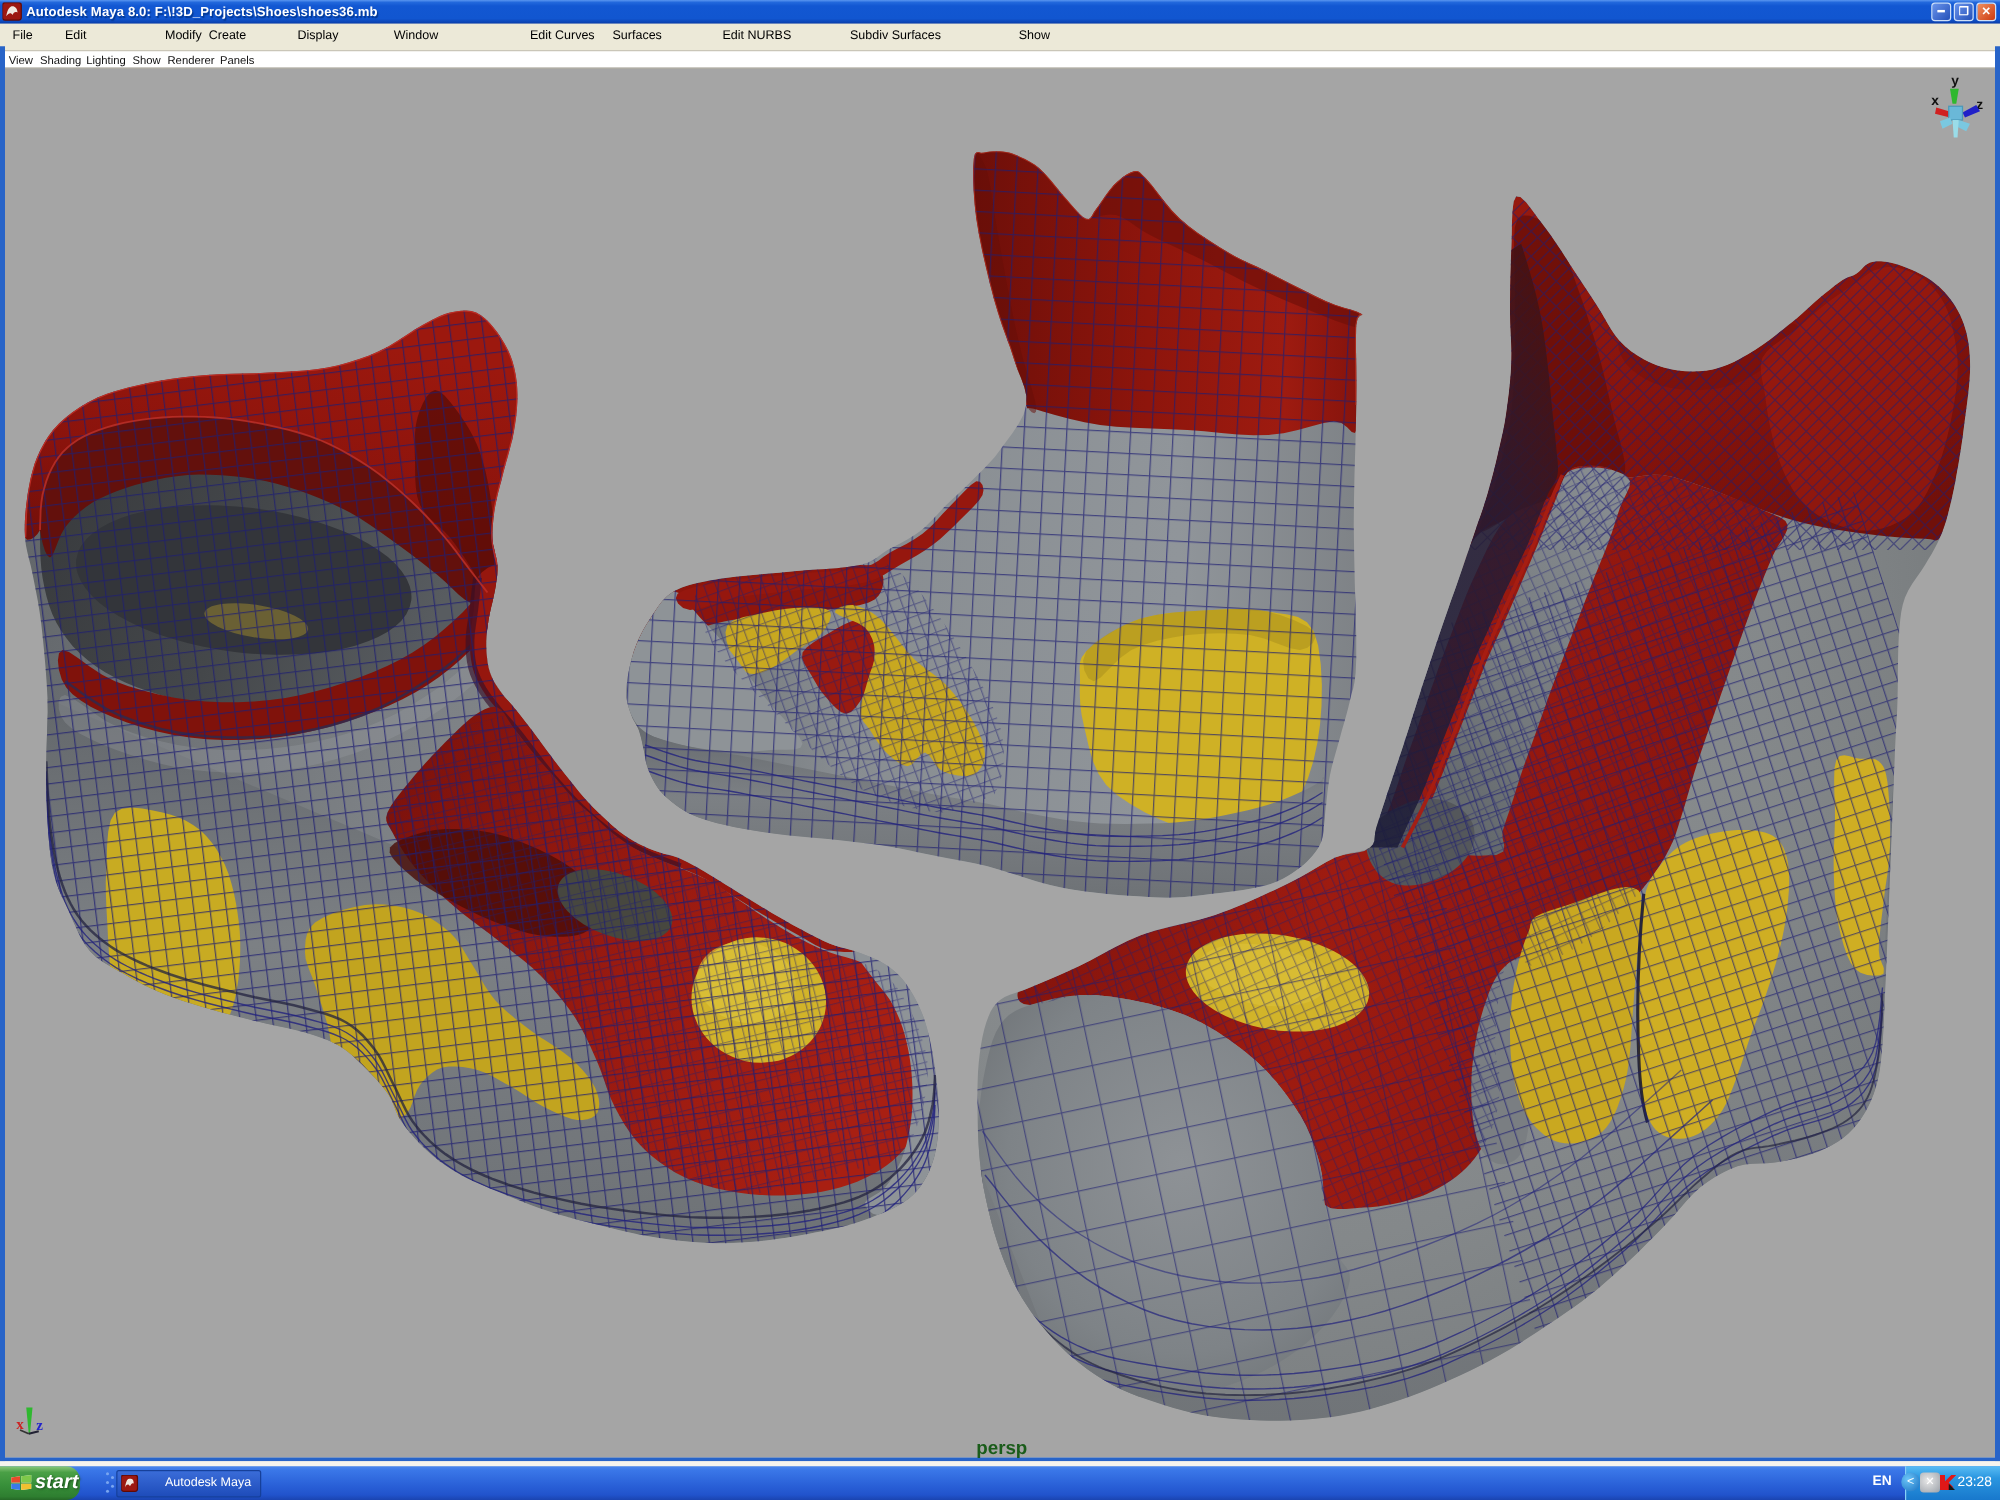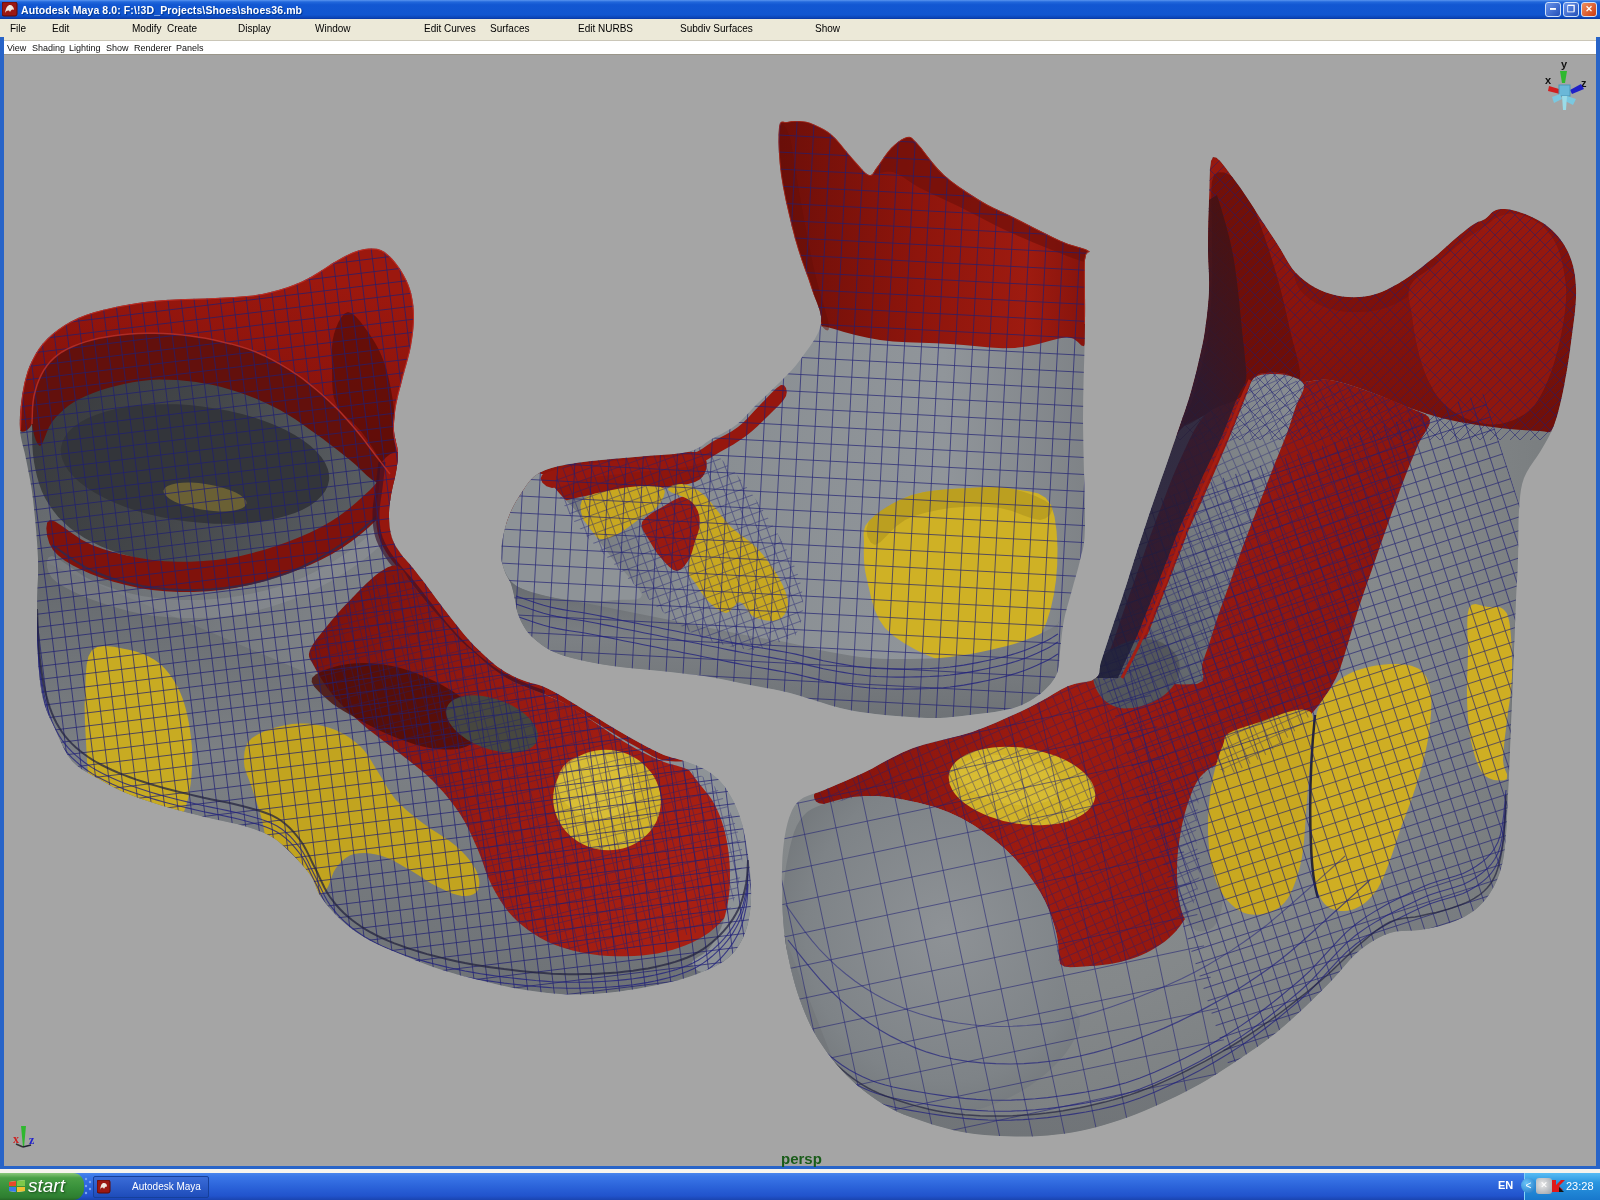--- a/index.html
+++ b/index.html
@@ -10,23 +10,23 @@
 #menubar { position:absolute; left:0; top:19px; width:1600px; height:18px; background:#ece9d8; }
 .menu { position:absolute; top:23px; font-size:10px; color:#000; z-index:5; }
 #panelbar { position:absolute; left:4px; top:40px; width:1592px; height:15px; background:#ffffff; border-bottom:1px solid #9a968a; border-top:1px solid #cac6b8; }
 .pmenu { position:absolute; top:43px; font-size:9px; color:#111; z-index:5; }
 #borderL { position:absolute; left:0; top:37px; width:4px; height:1132px; background:#2864c8; }
 #borderR { position:absolute; left:1596px; top:37px; width:4px; height:1132px; background:#2864c8; }
 #borderB { position:absolute; left:0; top:1166px; width:1600px; height:3px; background:#2864c8; }
 #gap { position:absolute; left:0; top:1169px; width:1600px; height:4px; background:#f6f4ee; }
 #taskbar { position:absolute; left:0; top:1173px; width:1600px; height:27px;
   background:linear-gradient(180deg,#4a86ec 0%,#3a77e8 12%,#2a61d8 55%,#2153cc 85%,#1a44b0 100%); }
-#startbtn { position:absolute; left:0; top:1173px; width:84px; height:27px; border-radius:0 11px 11px 0;
+#startbtn { position:absolute; left:0; top:1173px; width:64px; height:27px; border-radius:0 11px 11px 0;
   background:linear-gradient(180deg,#8cc87c 0%,#4aa046 18%,#38903a 55%,#2e7e30 90%,#256826 100%);
-  color:#fff; font-size:19px; font-weight:normal; font-style:italic; line-height:26px; text-shadow:1px 1px 2px #1a4a1a; padding-left:28px; }
+  color:#fff; font-size:16px; font-weight:bold; font-style:italic; line-height:26px; text-shadow:1px 1px 2px #1a4a1a; padding-left:28px; }
 #taskitem { position:absolute; left:93px; top:1176px; width:116px; height:22px; background:linear-gradient(180deg,#3a6cd8,#1e4cba); border:1px solid #16409a; border-radius:2px; color:#fff; font-size:10px; line-height:20px; padding-left:38px; }
 #tray { position:absolute; left:1524px; top:1173px; width:76px; height:27px; background:linear-gradient(180deg,#58bcf4 0%,#2a96e0 35%,#1878cc 100%); border-left:1px solid #86d2f8; }
 #clock { position:absolute; left:1566px; top:1180px; color:#fff; font-size:11px; z-index:6;text-align:center; }
 #en { position:absolute; left:1498px; top:1179px; color:#fff; font-size:11px; font-weight:bold; z-index:6; }
 #persp { position:absolute; left:781px; top:1150px; color:#1a5c1a; font-size:15px; font-weight:bold; z-index:4; }
 .trayicon { position:absolute; top:1178px; width:16px; height:16px; border-radius:3px; z-index:6; }
 </style></head>
 <body>
 <div id="titlebar"></div>
 <div id="titletext">Autodesk Maya 8.0: F:\!3D_Projects\Shoes\shoes36.mb</div>

